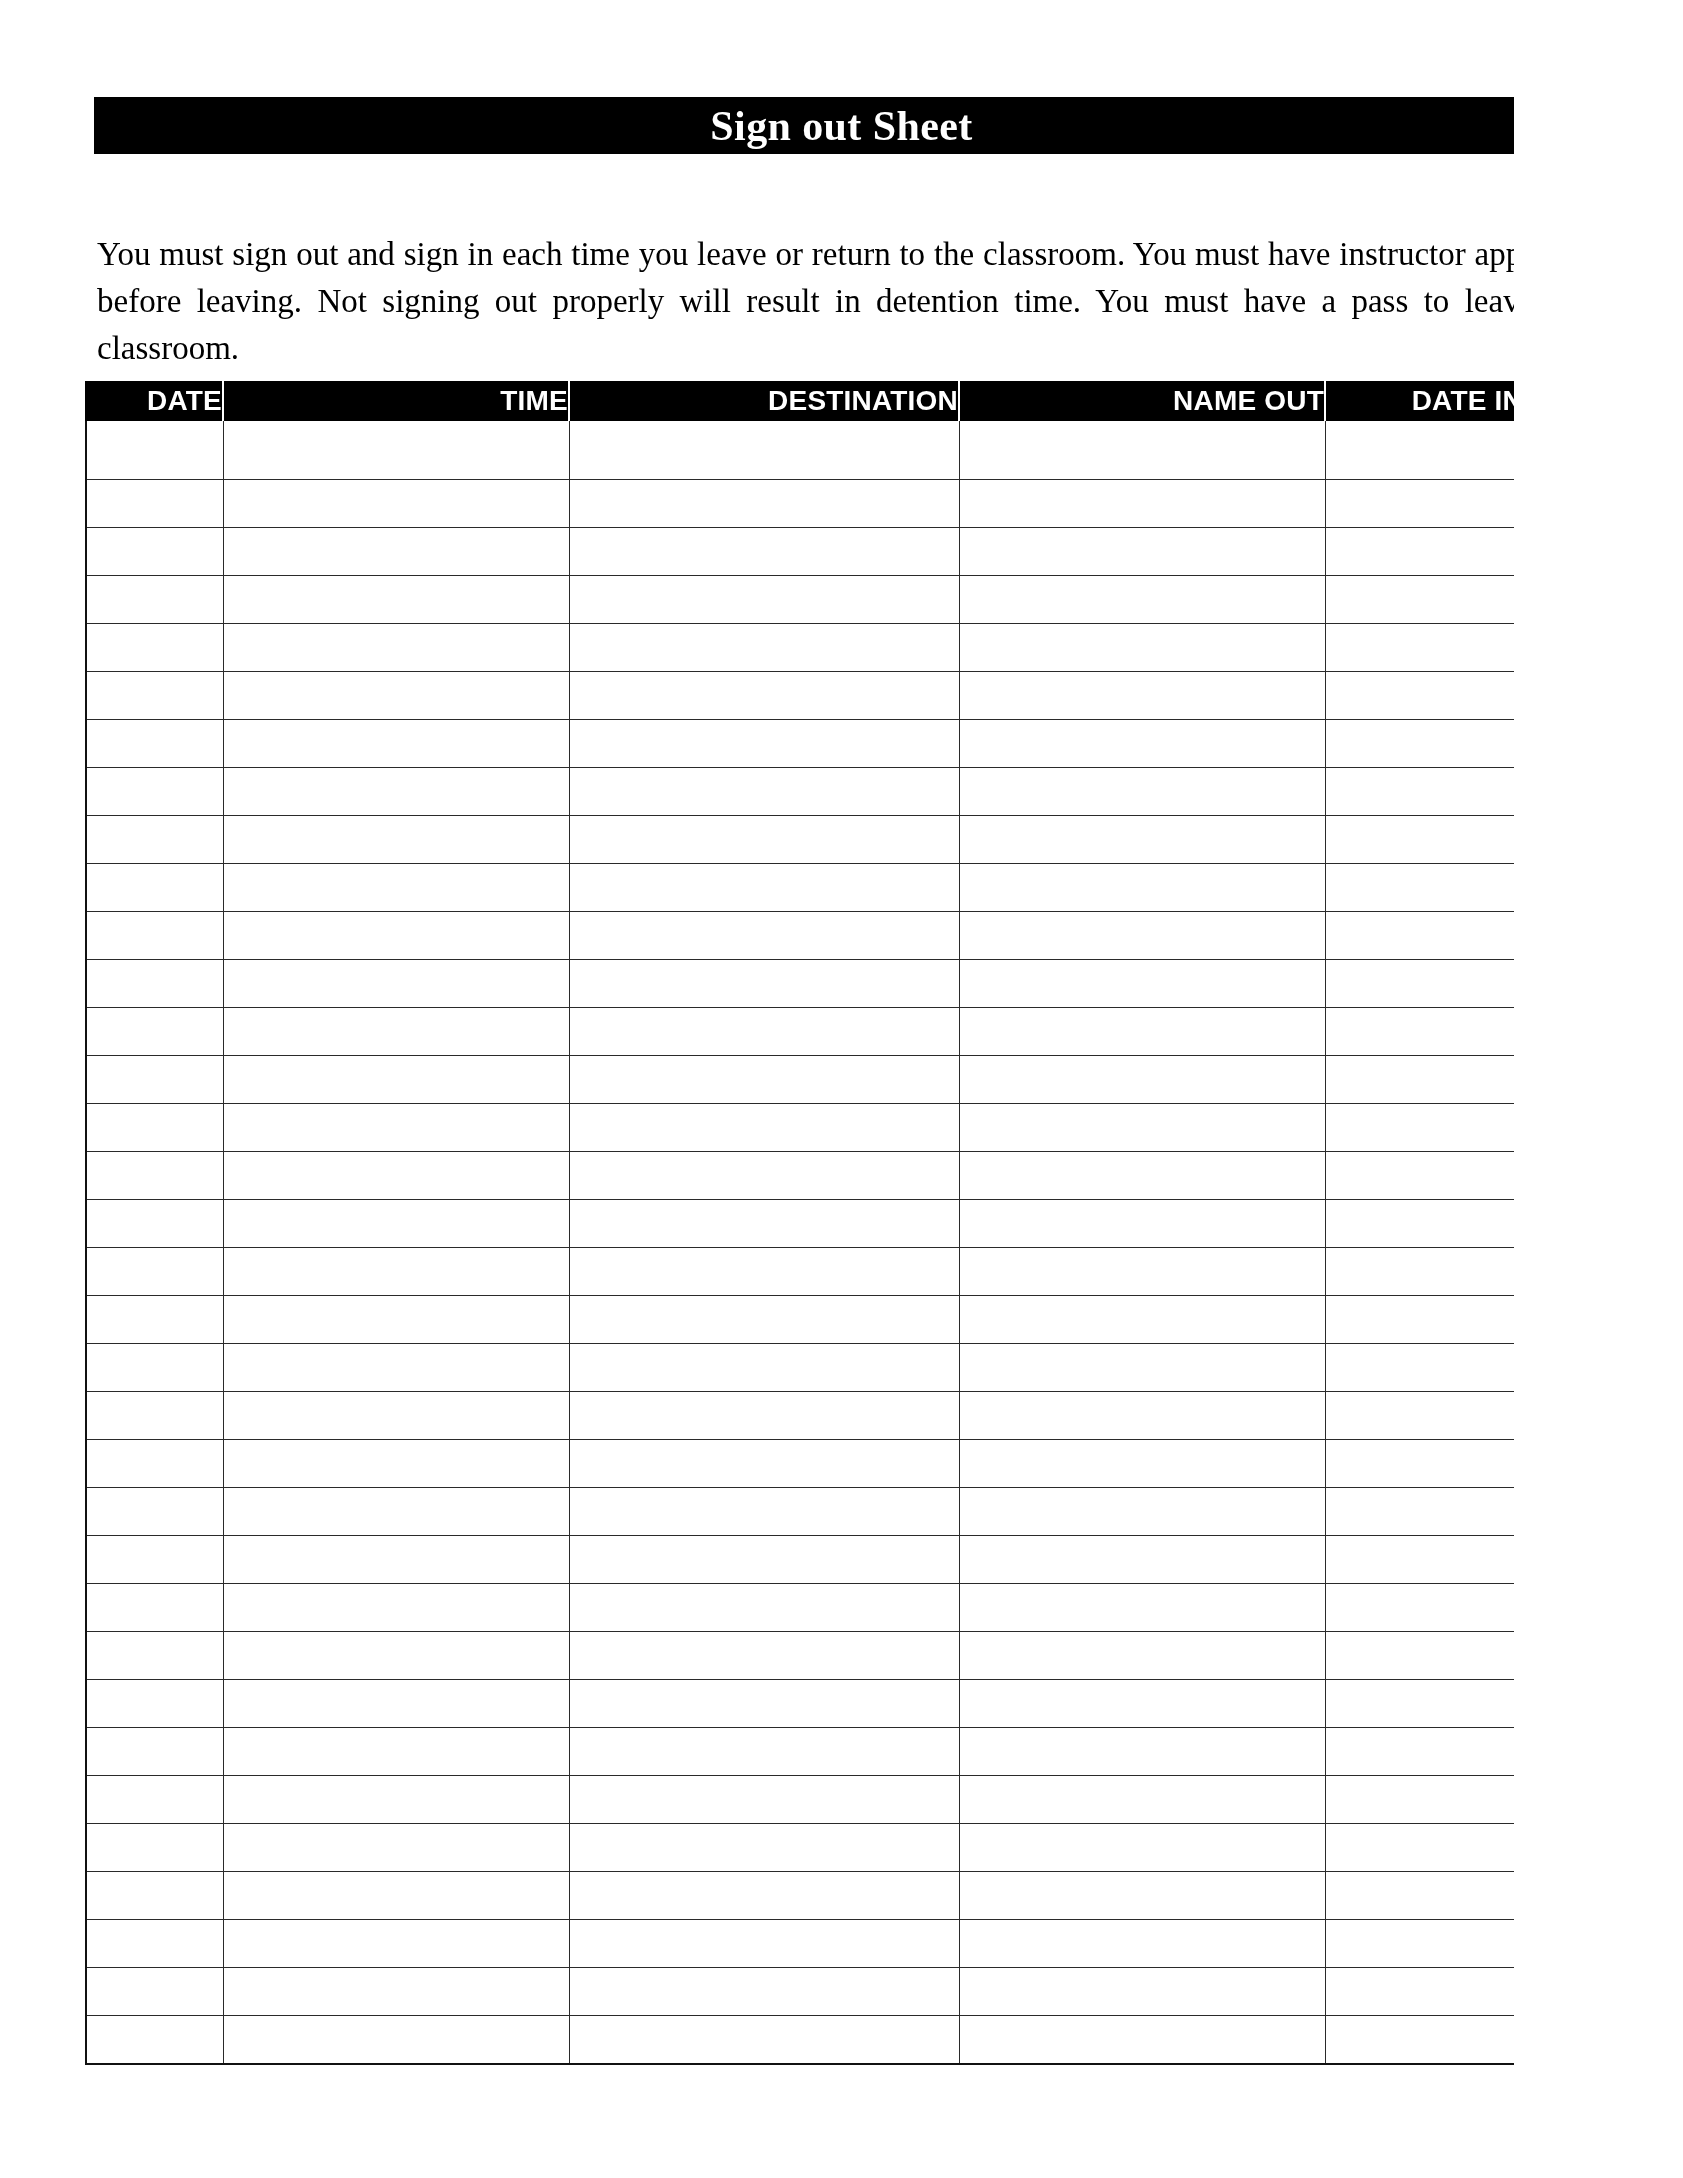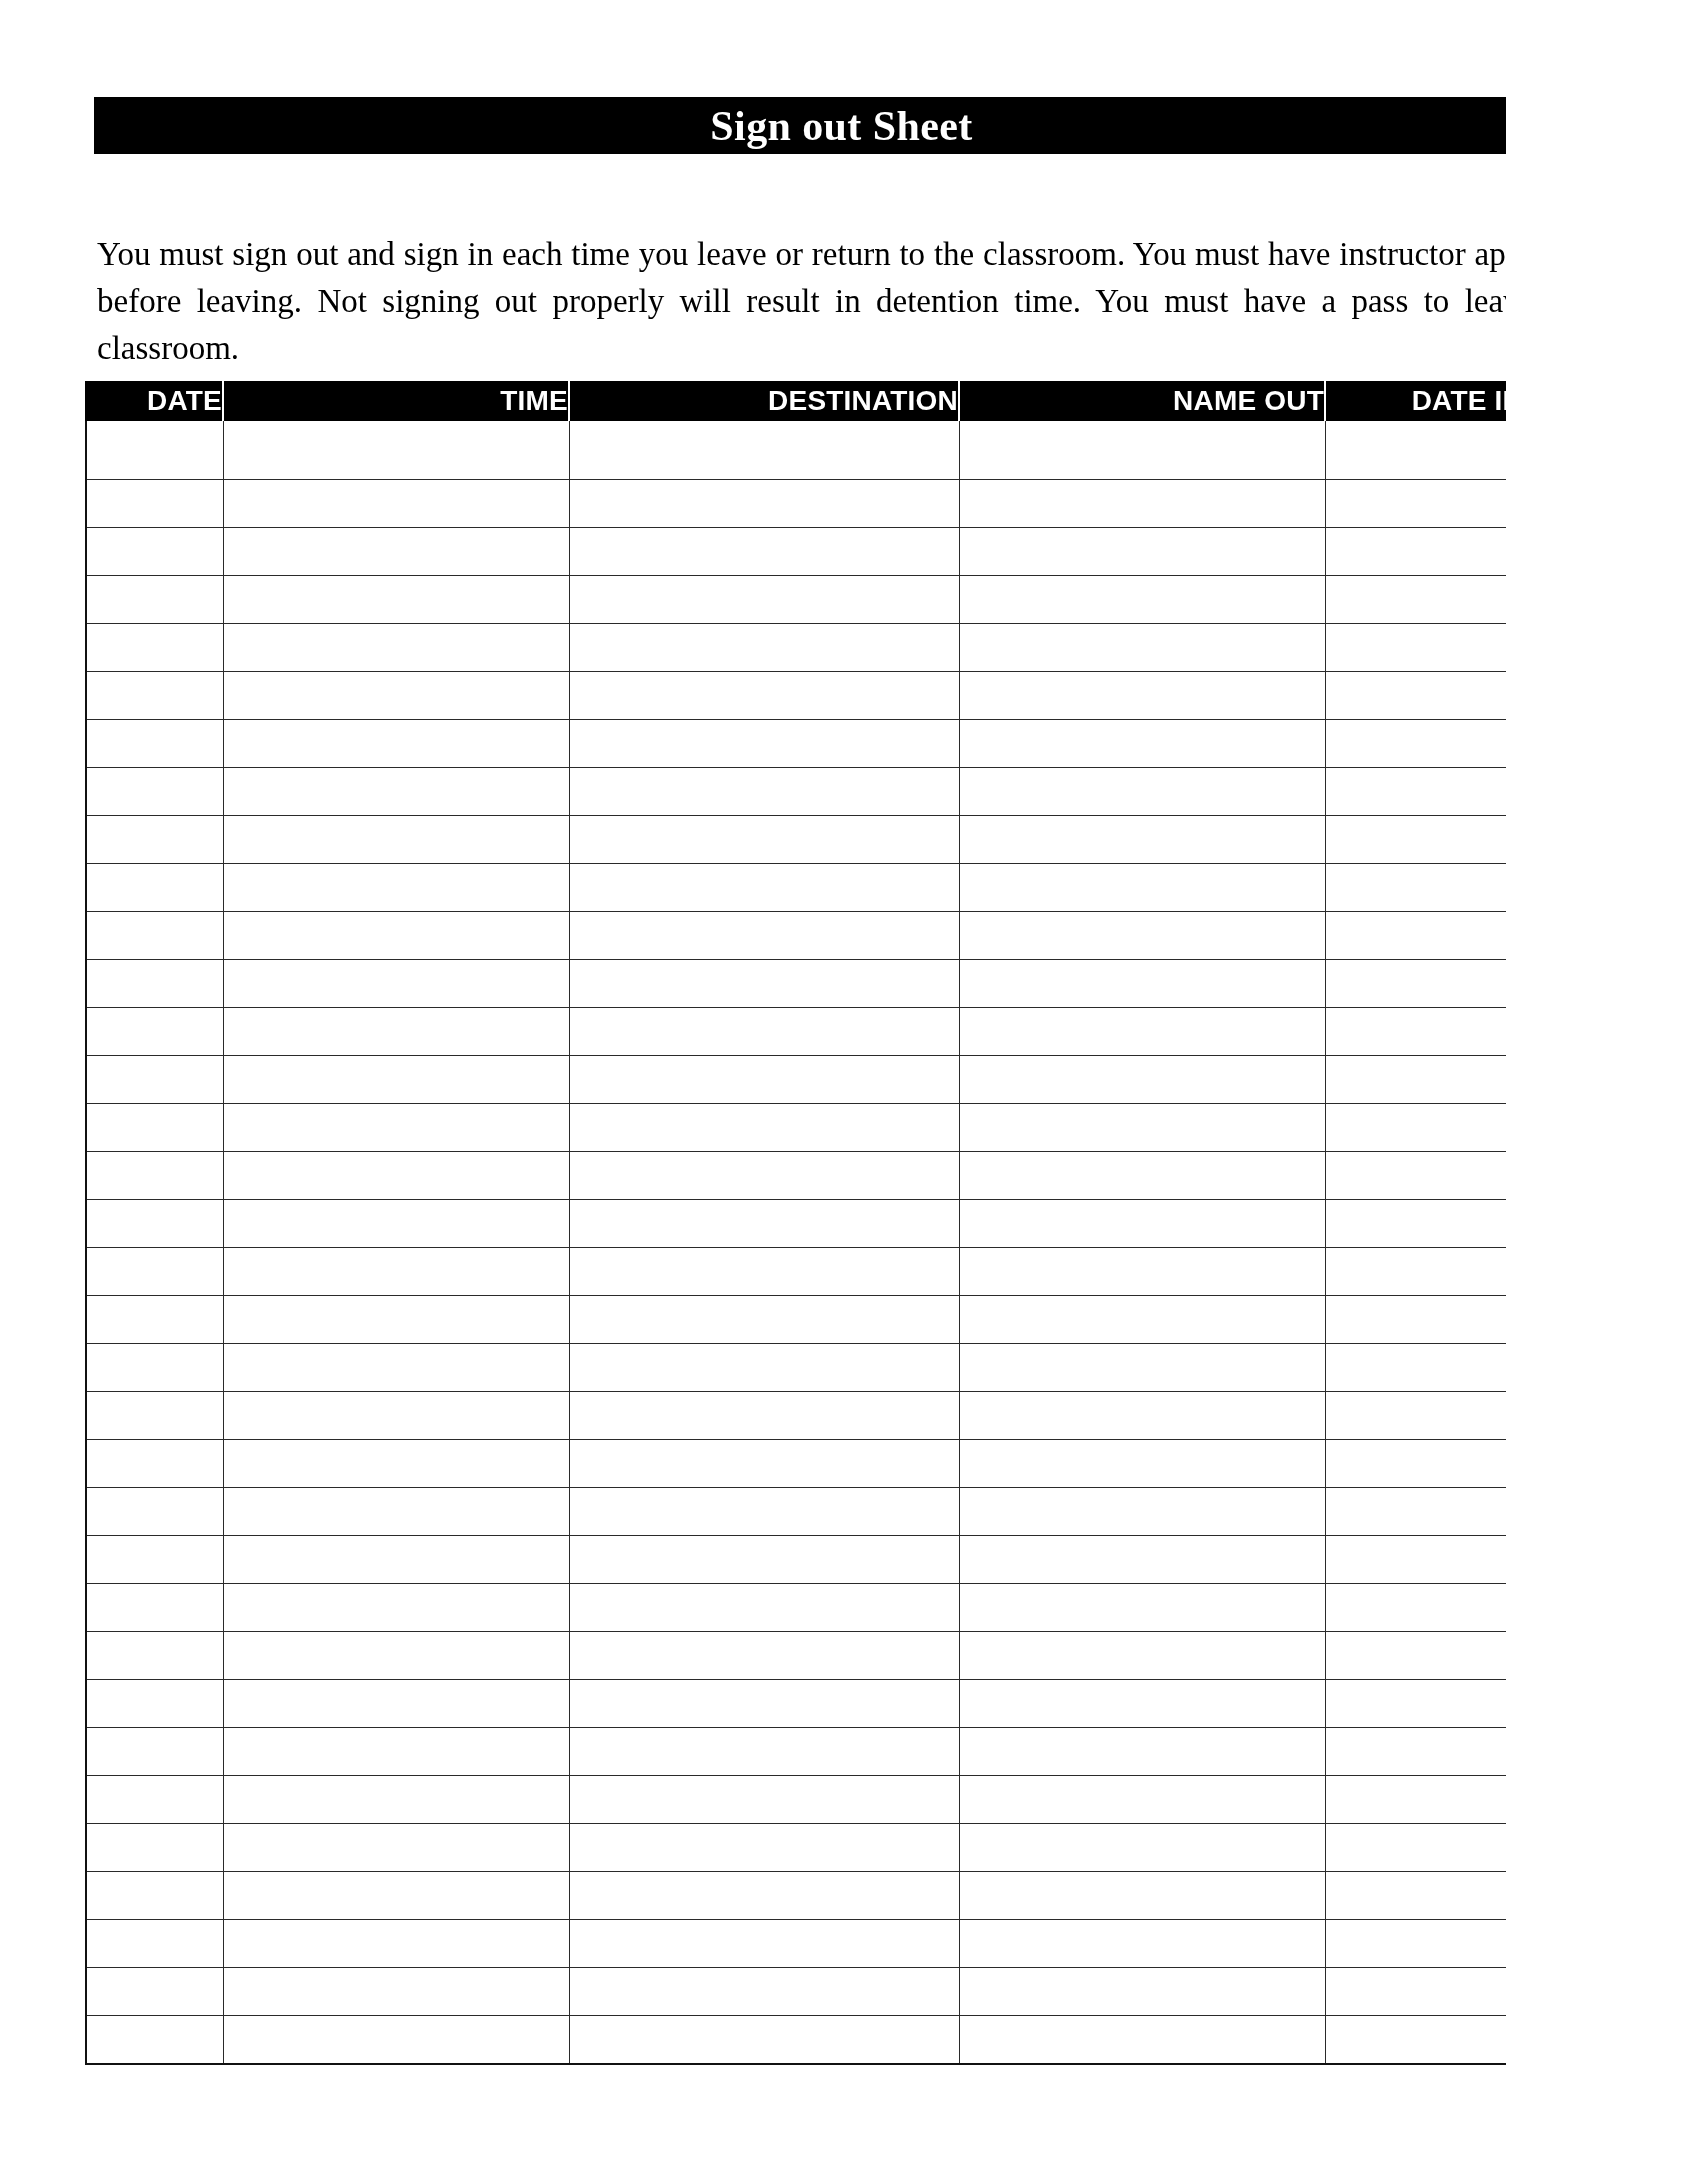--- a/index.html
+++ b/index.html
@@ -16,20 +16,21 @@
     -webkit-font-smoothing: antialiased;
   }
 
   .page {
     position: absolute;
     left: 0; top: 0;
     width: 1506px;
     height: 2178px;
     background: #ffffff;
     overflow: hidden;
+    padding-left: 8px;
   }
 
   
   .title-banner {
     position: absolute;
     left: 94px;
     top: 97px;
     width: 1495px;
     height: 57px;
     background: #000000;

